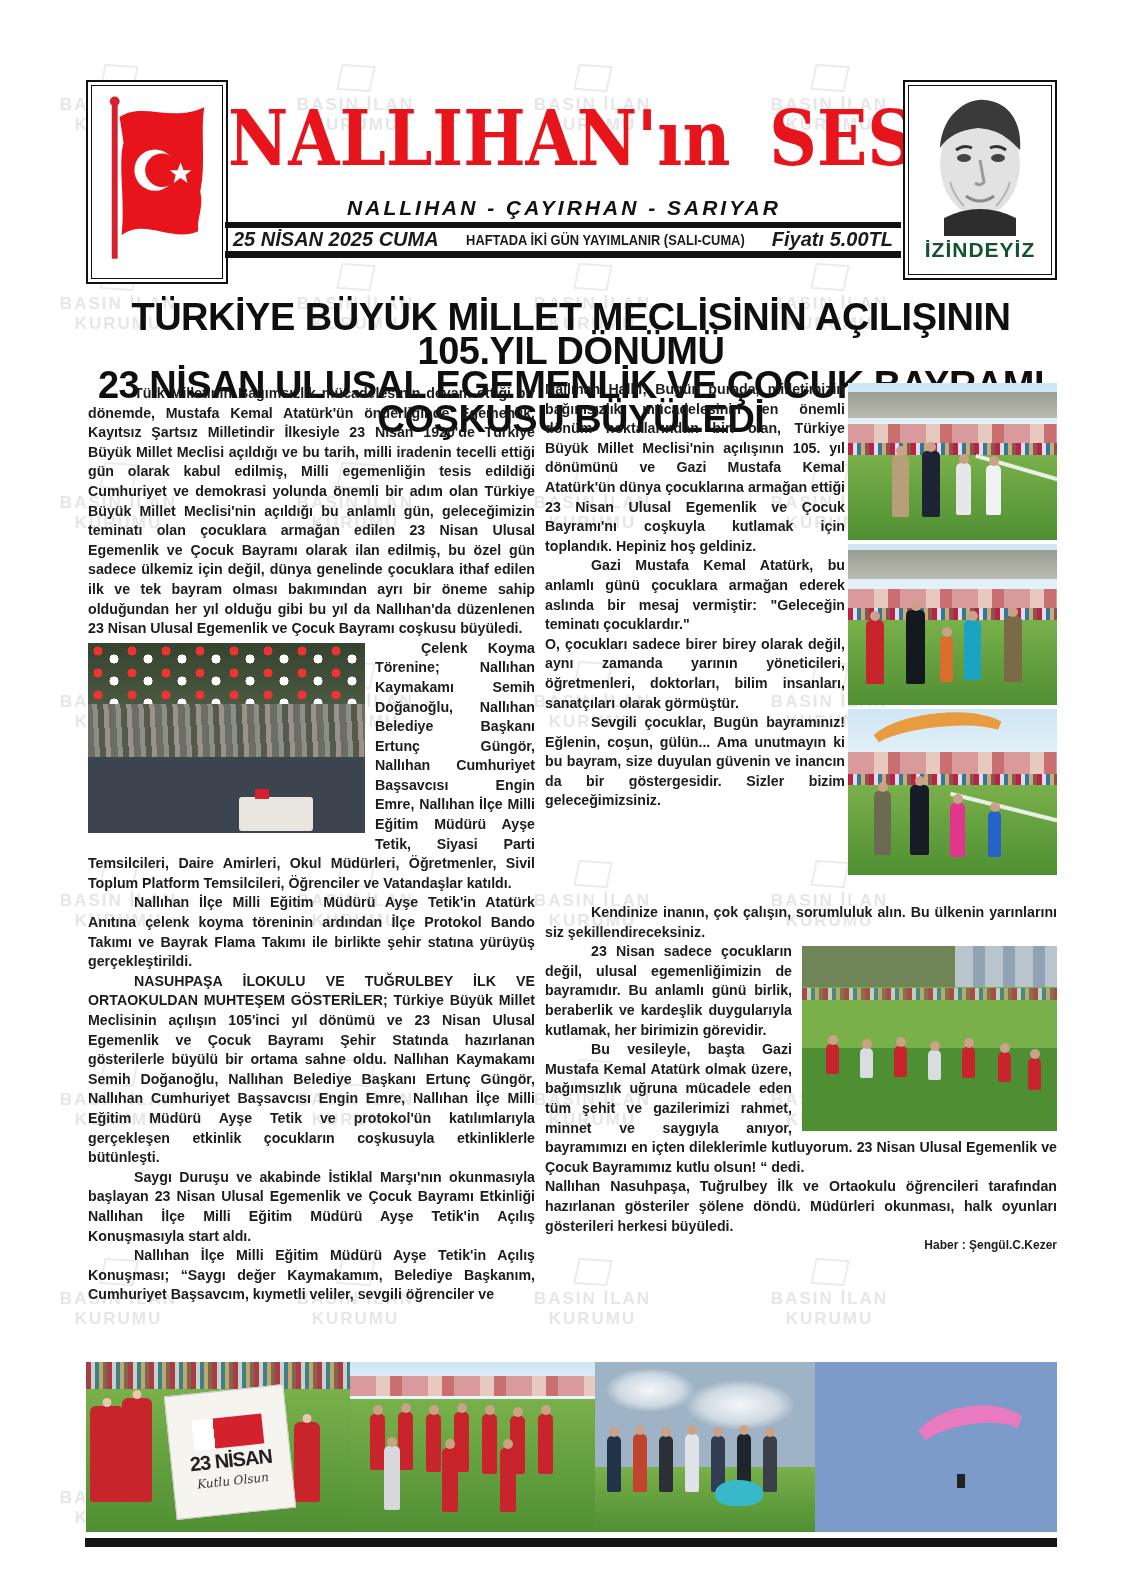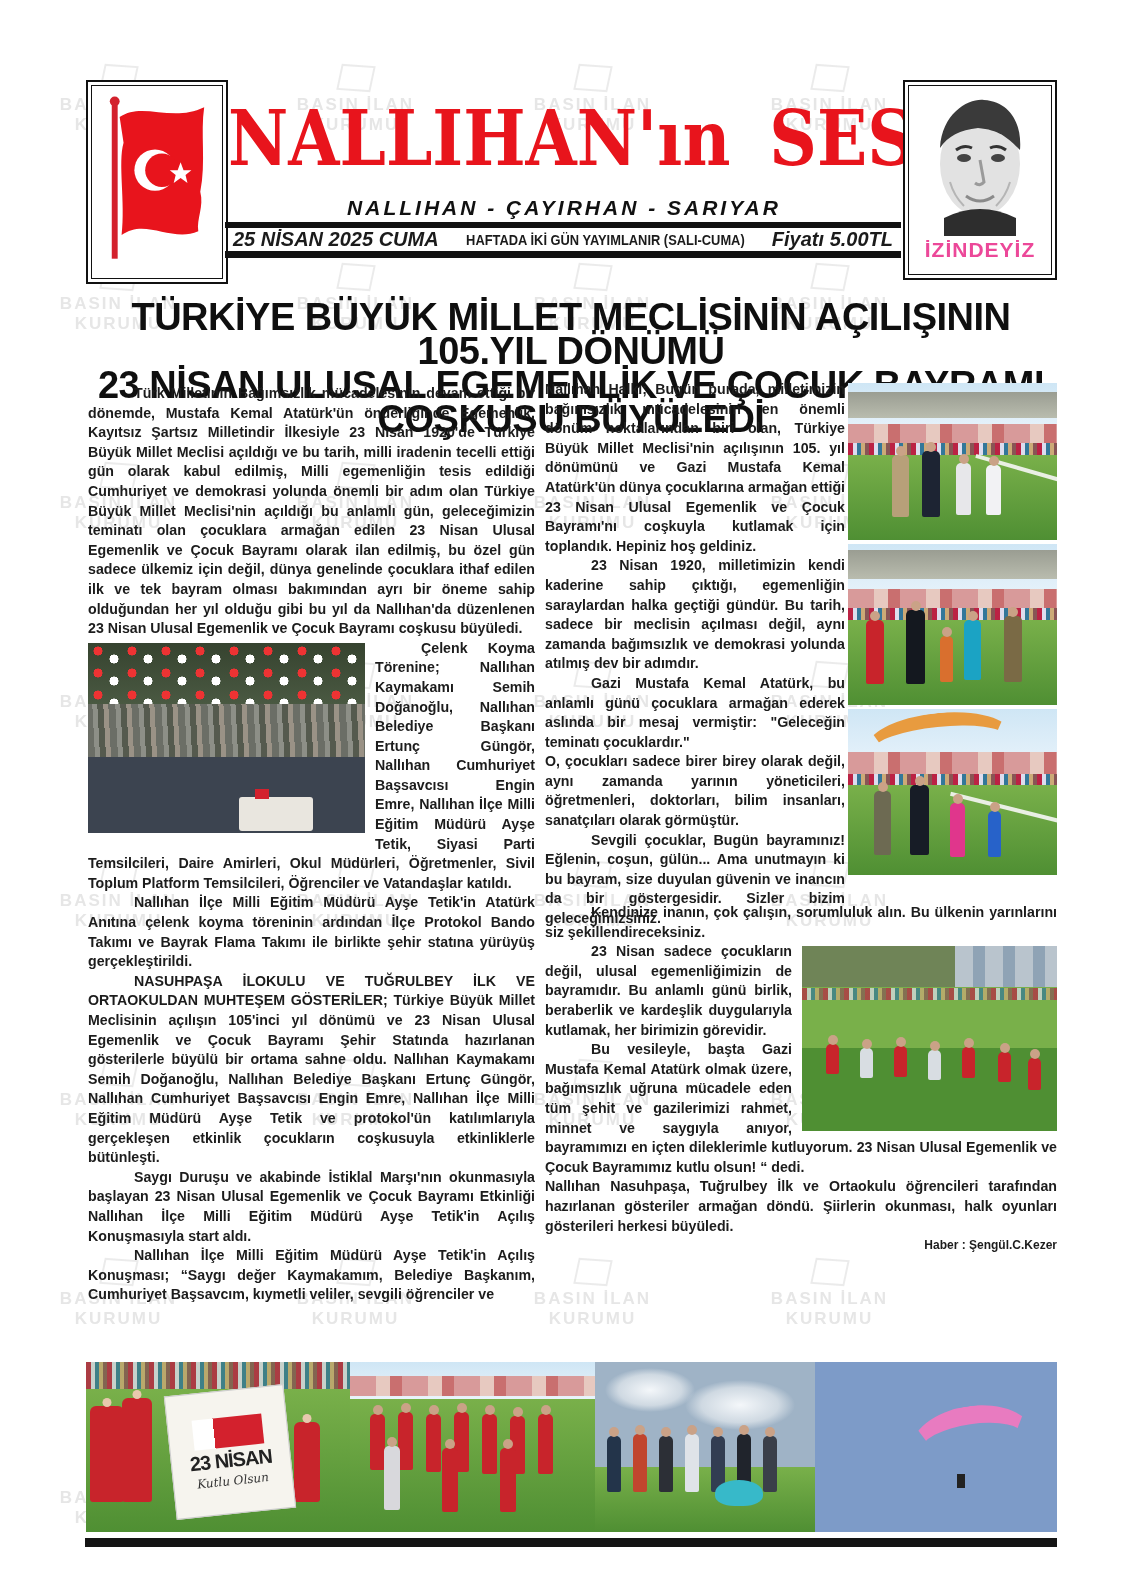--- a/index.html
+++ b/index.html
@@ -12,21 +12,21 @@
       justify-content:center;opacity:.55;}
   .wm-tile div{font-size:17px;font-weight:bold;color:#d2d2d2;letter-spacing:2px;line-height:20px;}
   .wm-box{width:30px;height:22px;border:2px solid #dcdcdc;transform:skew(-12deg,4deg);margin-bottom:4px;}
   
   .hdr{position:absolute;z-index:2;}
   #flagbox{left:86px;top:80px;width:138px;height:200px;border:2px solid #111;background:#fff;
       box-shadow:inset 0 0 0 3px #fff, inset 0 0 0 4px #111;display:flex;align-items:center;justify-content:center;}
   #portraitbox{left:903px;top:80px;width:154px;height:200px;border:2px solid #111;background:#fff;
       box-shadow:inset 0 0 0 3px #fff, inset 0 0 0 4px #111;display:flex;flex-direction:column;
       align-items:center;justify-content:flex-start;padding-top:4px;box-sizing:border-box;}
-  #slogan{font-size:21px;font-weight:bold;letter-spacing:1px;color:#ec4899;margin-top:2px;}
+  #slogan{font-size:21px;font-weight:bold;letter-spacing:1px;color:#14532d;margin-top:2px;}
   #mast{left:228px;top:84px;width:672px;text-align:center;}
   #paper-title{font-family:"DejaVu Serif",serif;font-weight:bold;color:#e8141c;font-size:66px;
       letter-spacing:0px;word-spacing:16px;white-space:nowrap;line-height:110px;
       transform:scaleY(1.15);}
   #paper-sub{font-size:21px;font-weight:bold;font-style:italic;color:#111;letter-spacing:3px;margin-top:2px;}
   #datebar{left:225px;top:222px;width:676px;height:36px;border-top:6px solid #111;border-bottom:7px solid #111;
       display:flex;align-items:center;justify-content:space-between;box-sizing:border-box;padding:0 8px;}
   #datebar .d1{font-size:20px;font-weight:bold;font-style:italic;}
   #datebar .d2{font-size:14px;font-weight:bold;transform:scaleX(.92);white-space:nowrap;}
   #datebar .d3{font-size:20px;font-weight:bold;font-style:italic;}
@@ -327,42 +327,41 @@
     </div>
     <p>Çelenk Koyma Törenine; Nallıhan Kaymakamı Semih Doğanoğlu, Nallıhan Belediye Başkanı Ertunç Güngör, Nallıhan Cumhuriyet Başsavcısı Engin Emre, Nallıhan İlçe Milli Eğitim Müdürü Ayşe Tetik, Siyasi Parti Temsilcileri, Daire Amirleri, Okul Müdürleri, Öğretmenler, Sivil Toplum Platform Temsilcileri, Öğrenciler ve Vatandaşlar katıldı.</p>
     <p>Nallıhan İlçe Milli Eğitim Müdürü Ayşe Tetik'in Atatürk Anıtına çelenk koyma töreninin ardından İlçe Protokol Bando Takımı ve Bayrak Flama Takımı ile birlikte şehir statına yürüyüş gerçekleştirildi.</p>
     <p>NASUHPAŞA İLOKULU VE TUĞRULBEY İLK VE ORTAOKULDAN MUHTEŞEM GÖSTERİLER; Türkiye Büyük Millet Meclisinin açılışın 105'inci yıl dönümü ve 23 Nisan Ulusal Egemenlik ve Çocuk Bayramı Şehir Statında hazırlanan gösterilerle büyülü bir ortama sahne oldu. Nallıhan Kaymakamı Semih Doğanoğlu, Nallıhan Belediye Başkanı Ertunç Güngör, Nallıhan Cumhuriyet Başsavcısı Engin Emre, Nallıhan İlçe Milli Eğitim Müdürü Ayşe Tetik ve protokol'ün katılımlarıyla gerçekleşen etkinlik çocukların coşkusuyla etkinliklerle bütünleşti.</p>
     <p>Saygı Duruşu ve akabinde İstiklal Marşı'nın okunmasıyla başlayan 23 Nisan Ulusal Egemenlik ve Çocuk Bayramı Etkinliği Nallıhan İlçe Milli Eğitim Müdürü Ayşe Tetik'in Açılış Konuşmasıyla start aldı.</p>
     <p>Nallıhan İlçe Milli Eğitim Müdürü Ayşe Tetik'in Açılış Konuşması; “Saygı değer Kaymakamım, Belediye Başkanım, Cumhuriyet Başsavcım, kıymetli veliler, sevgili öğrenciler ve</p>
   </div>
 
   <div class="col" id="midcol">
     <p class="noind">Nallıhan Halkı; Bugün burada, milletimizin bağımsızlık mücadelesinin en önemli dönüm noktalarından biri olan, Türkiye Büyük Millet Meclisi'nin açılışının 105. yıl dönümünü ve Gazi Mustafa Kemal Atatürk'ün dünya çocuklarına armağan ettiği 23 Nisan Ulusal Egemenlik ve Çocuk Bayramı'nı coşkuyla kutlamak için toplandık. Hepiniz hoş geldiniz.</p>
-    <p>23 Nisan 1920, milletimizin kendi kaderine sahip çıktığı, egemenliğin saraylardan halka geçtiği gündür. Bu tarih, sadece bir meclisin açılması değil, aynı zamanda bağımsızlık ve demokrasi yolunda atılmış dev bir adımdır.</p>
     <p>Gazi Mustafa Kemal Atatürk, bu anlamlı günü çocuklara armağan ederek aslında bir mesaj vermiştir: "Geleceğin teminatı çocuklardır."</p>
     <p class="noind">O, çocukları sadece birer birey olarak değil, aynı zamanda yarının yöneticileri, öğretmenleri, doktorları, bilim insanları, sanatçıları olarak görmüştür.</p>
     <p>Sevgili çocuklar, Bugün bayramınız! Eğlenin, coşun, gülün... Ama unutmayın ki bu bayram, size duyulan güvenin ve inancın da bir göstergesidir. Sizler bizim geleceğimizsiniz.</p>
   </div>
 
   <div class="col" id="lowcol">
     <p>Kendinize inanın, çok çalışın, sorumluluk alın. Bu ülkenin yarınlarını siz şekillendireceksiniz.</p>
     <div id="ph-kids">
       <div class="bldg"></div>
       <div class="fig" style="left:24px;top:98px;width:13px;height:30px;background:#c8242b;"></div>
       <div class="fig" style="left:58px;top:102px;width:13px;height:30px;background:#d8dde2;"></div>
       <div class="fig" style="left:92px;top:100px;width:13px;height:31px;background:#c8242b;"></div>
       <div class="fig" style="left:126px;top:104px;width:13px;height:30px;background:#d8dde2;"></div>
       <div class="fig" style="left:160px;top:101px;width:13px;height:31px;background:#c8242b;"></div>
       <div class="fig" style="left:196px;top:106px;width:13px;height:30px;background:#c8242b;"></div>
       <div class="fig" style="left:226px;top:112px;width:13px;height:32px;background:#c8242b;"></div>
       <div class="crowd band" style="top:42px;height:12px;opacity:.7;"></div>
     </div>
     <p>23 Nisan sadece çocukların değil, ulusal egemenliğimizin de bayramıdır. Bu anlamlı günü birlik, beraberlik ve kardeşlik duygularıyla kutlamak, her birimizin görevidir.</p>
     <p>Bu vesileyle, başta Gazi Mustafa Kemal Atatürk olmak üzere, bağımsızlık uğruna mücadele eden tüm şehit ve gazilerimizi rahmet, minnet ve saygıyla anıyor, bayramımızı en içten dileklerimle kutluyorum. 23 Nisan Ulusal Egemenlik ve Çocuk Bayramımız kutlu olsun! “ dedi.</p>
-    <p class="noind">Nallıhan Nasuhpaşa, Tuğrulbey İlk ve Ortaokulu öğrencileri tarafından hazırlanan gösteriler armağan döndü. Şiirlerin okunması, halk oyunları gösterileri herkesi büyüledi.</p>
+    <p class="noind">Nallıhan Nasuhpaşa, Tuğrulbey İlk ve Ortaokulu öğrencileri tarafından hazırlanan gösteriler şölene döndü. Müdürleri okunması, halk oyunları gösterileri herkesi büyüledi.</p>
     <div id="byline">Haber : Şengül.C.Kezer</div>
   </div>
 
   <div class="ph" id="ph-r1">
     <div class="band sky" style="top:0;height:34%;"></div>
     <div class="band mtn" style="top:6%;height:16%;"></div>
     <div class="band bld" style="top:26%;height:12%;"></div>
     <div class="band crowd" style="top:38%;height:8%;"></div>
     <div class="band field" style="top:46%;height:54%;"></div>
     <div class="fieldline" style="left:60%;top:58%;width:70%;transform:rotate(16deg);"></div>

